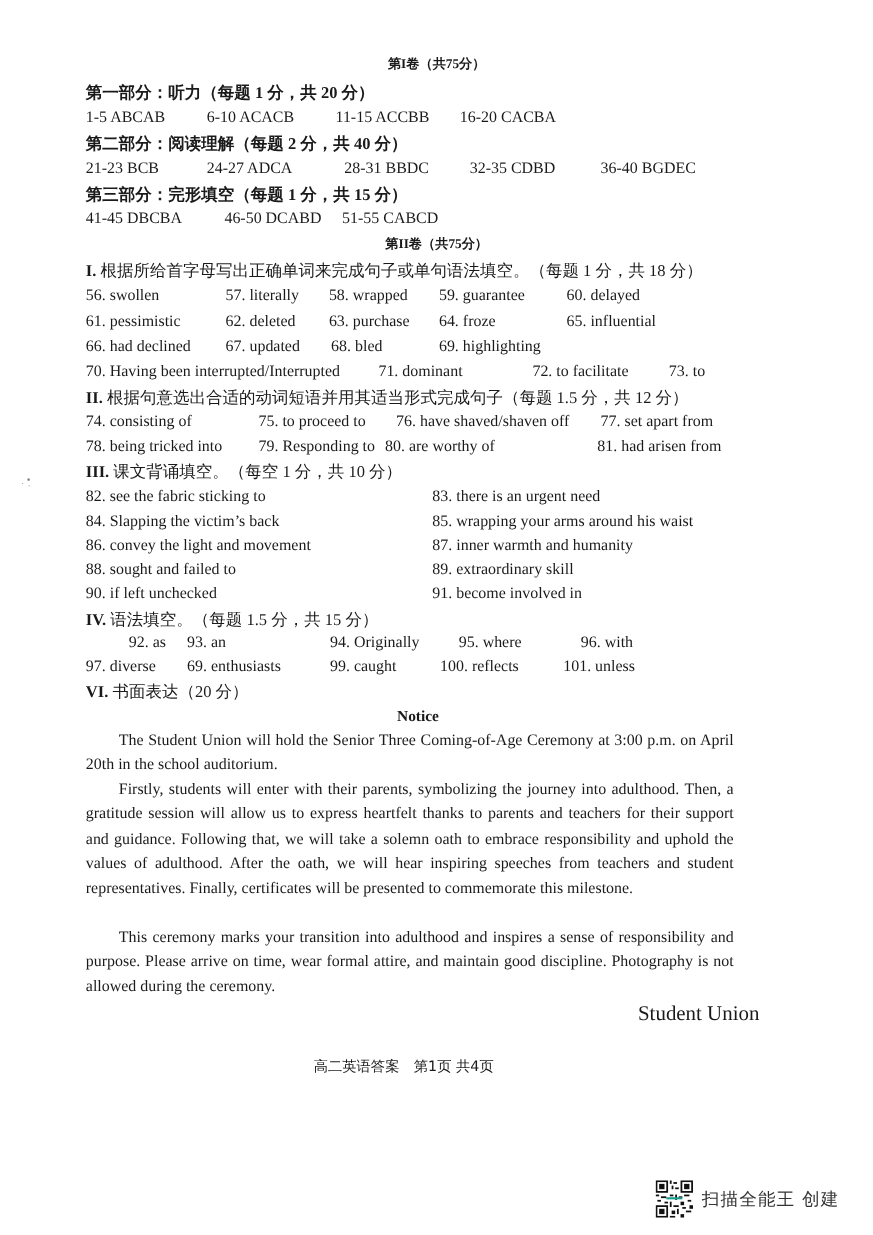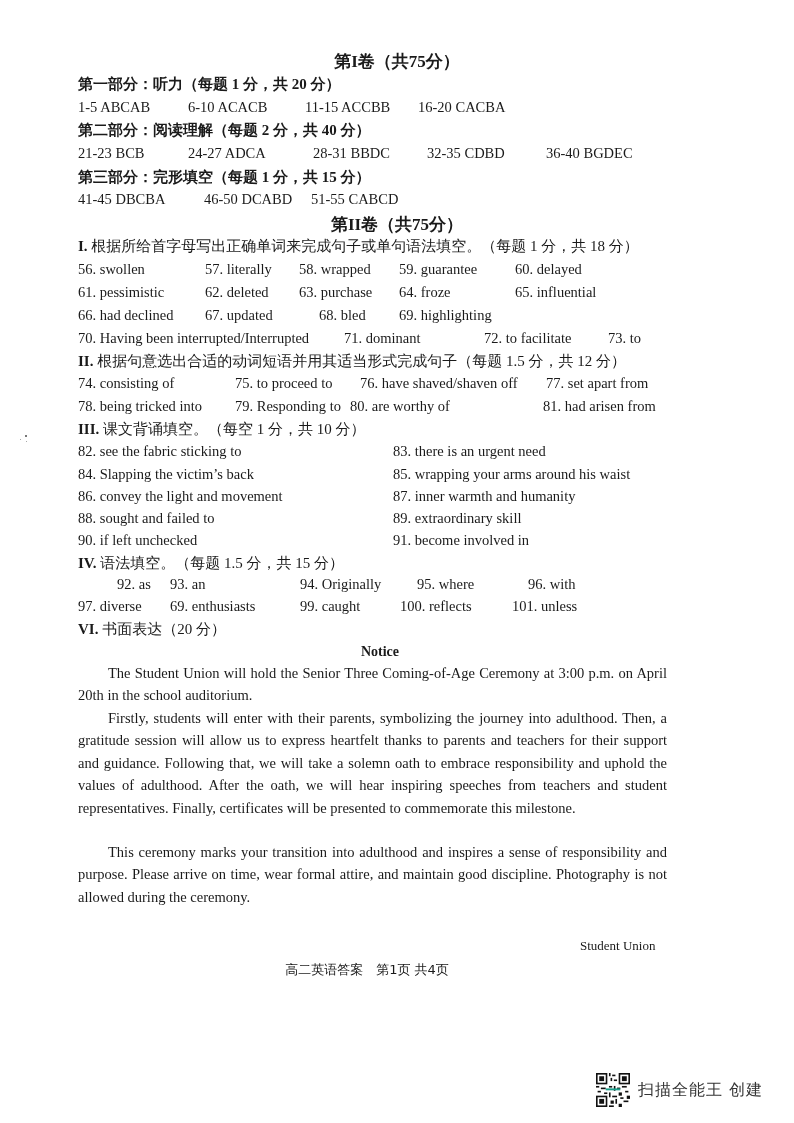--- a/index.html
+++ b/index.html
@@ -9,36 +9,36 @@
       color: #1a1a1a;
     }
     .page { position: absolute; left: 0; top: 0; width: 794px; height: 1123px; }
     .abs { position: absolute; white-space: nowrap; }
     .title {
       left: 0; width: 794px; text-align: center; top: 18px;
       font-size: 23px; font-weight: bold; letter-spacing: 0.2px;
     }
     .vol-head {
       left: 0; width: 794px; text-align: center;
-      font-size: 17px; font-weight: bold;
+      font-size: 12px; font-weight: bold;
     }
     .sec-head { font-size: 15px; font-weight: bold; left: 78px; }
     .sec-head .cn { font-weight: normal; }
     .row { font-size: 14.5px; left: 78px; height: 20px; }
     .row span.cell { position: absolute; top: 0; white-space: nowrap; }
     .notice-title {
       left: 0; width: 760px; text-align: center; top: 644px;
       font-size: 14px; font-weight: bold;
     }
     .para {
       position: absolute; left: 78px; width: 589px;
       font-size: 14.5px; line-height: 22.4px; text-align: justify;
       text-indent: 30px; white-space: normal;
     }
-    .sign { left: 580px; top: 938px; font-size: 13px; }
+    .sign { left: 580px; top: 911px; font-size: 19px; }
     .footer { left: 0; width: 734px; text-align: center; top: 961px; font-size: 13px; font-family: "DejaVu Sans", sans-serif; }
     .watermark { left: 596px; top: 1073px; display: flex; align-items: center; }
     .qr { width: 34px; height: 34px; display: block; }
     .wm-text { margin-left: 8px; font-size: 16px; color: #333; font-family: "DejaVu Sans", sans-serif; letter-spacing: 1px; }
     .speck { position: absolute; background: #777; }
   </style>
 </head>
 <body>
 
 <div class="page">
@@ -86,21 +86,21 @@
   <div class="abs row" style="top:284px;">
     <span class="cell" style="left:0px;">61.  pessimistic</span>
     <span class="cell" style="left:127px;">62. deleted</span>
     <span class="cell" style="left:221px;">63. purchase</span>
     <span class="cell" style="left:321px;">64. froze</span>
     <span class="cell" style="left:437px;">65. influential</span>
   </div>
   <div class="abs row" style="top:307px;">
     <span class="cell" style="left:0px;font-family:Liberation Serif, serif;">66.  had declined</span>
     <span class="cell" style="left:127px;">67. updated</span>
-    <span class="cell" style="left:241px;">68. bled</span>
+    <span class="cell" style="left:223px;">68. bled</span>
     <span class="cell" style="left:321px;">69. highlighting</span>
   </div>
   <div class="abs row" style="top:330px;">
     <span class="cell" style="left:0px;">70. Having been interrupted/Interrupted</span>
     <span class="cell" style="left:266px;">71. dominant</span>
     <span class="cell" style="left:406px;">72. to facilitate</span>
     <span class="cell" style="left:530px;">73. to</span>
   </div>
 
   <div class="abs sec-head" style="top:352px;">

